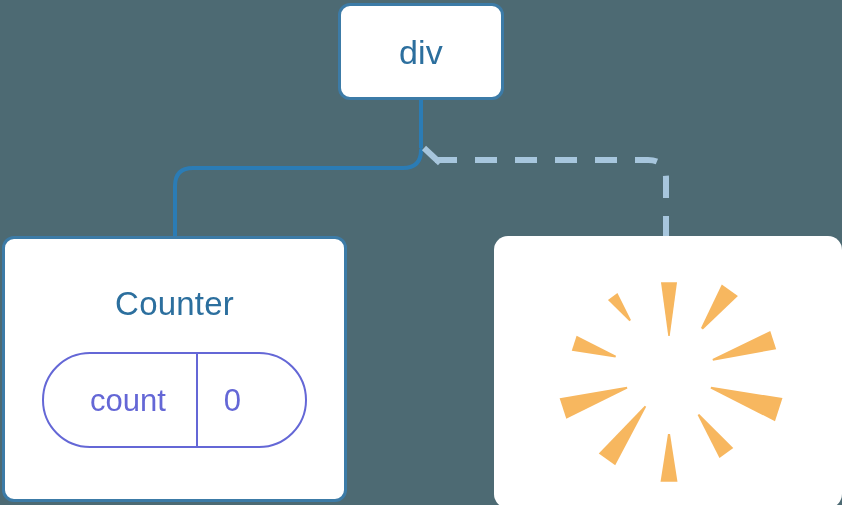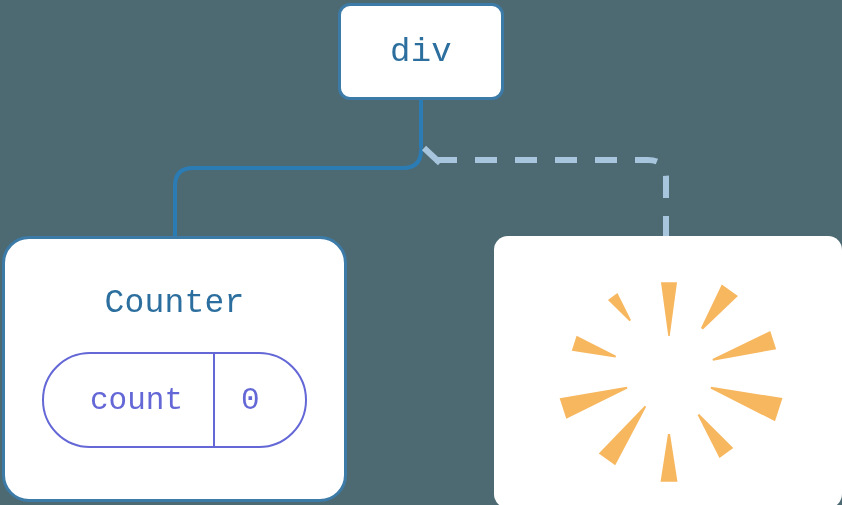--- a/index.html
+++ b/index.html
@@ -13,21 +13,20 @@
     background: #4d6a73;
     font-family: "Liberation Sans", sans-serif;
     overflow: hidden;
     position: relative;
   }
   #stage {
     position: absolute;
     inset: 0;
     width: 842px;
     height: 505px;
-    font-family: Liberation Mono, monospace;
   }
 
   
   #connectors {
     position: absolute;
     left: 0;
     top: 0;
     width: 842px;
     height: 505px;
     overflow: visible;
@@ -71,21 +70,20 @@
   #node-counter {
     left: 2px;
     top: 236px;
     width: 345px;
     height: 266px;
     display: flex;
     flex-direction: column;
     align-items: center;
     justify-content: flex-start;
     padding-top: 48px;
-    border-radius: 27px;
   }
   #node-counter .node-title {
     font-size: 33px;
   }
 
   
   .prop-pill {
     margin-top: 32px;
     display: flex;
     align-items: stretch;

